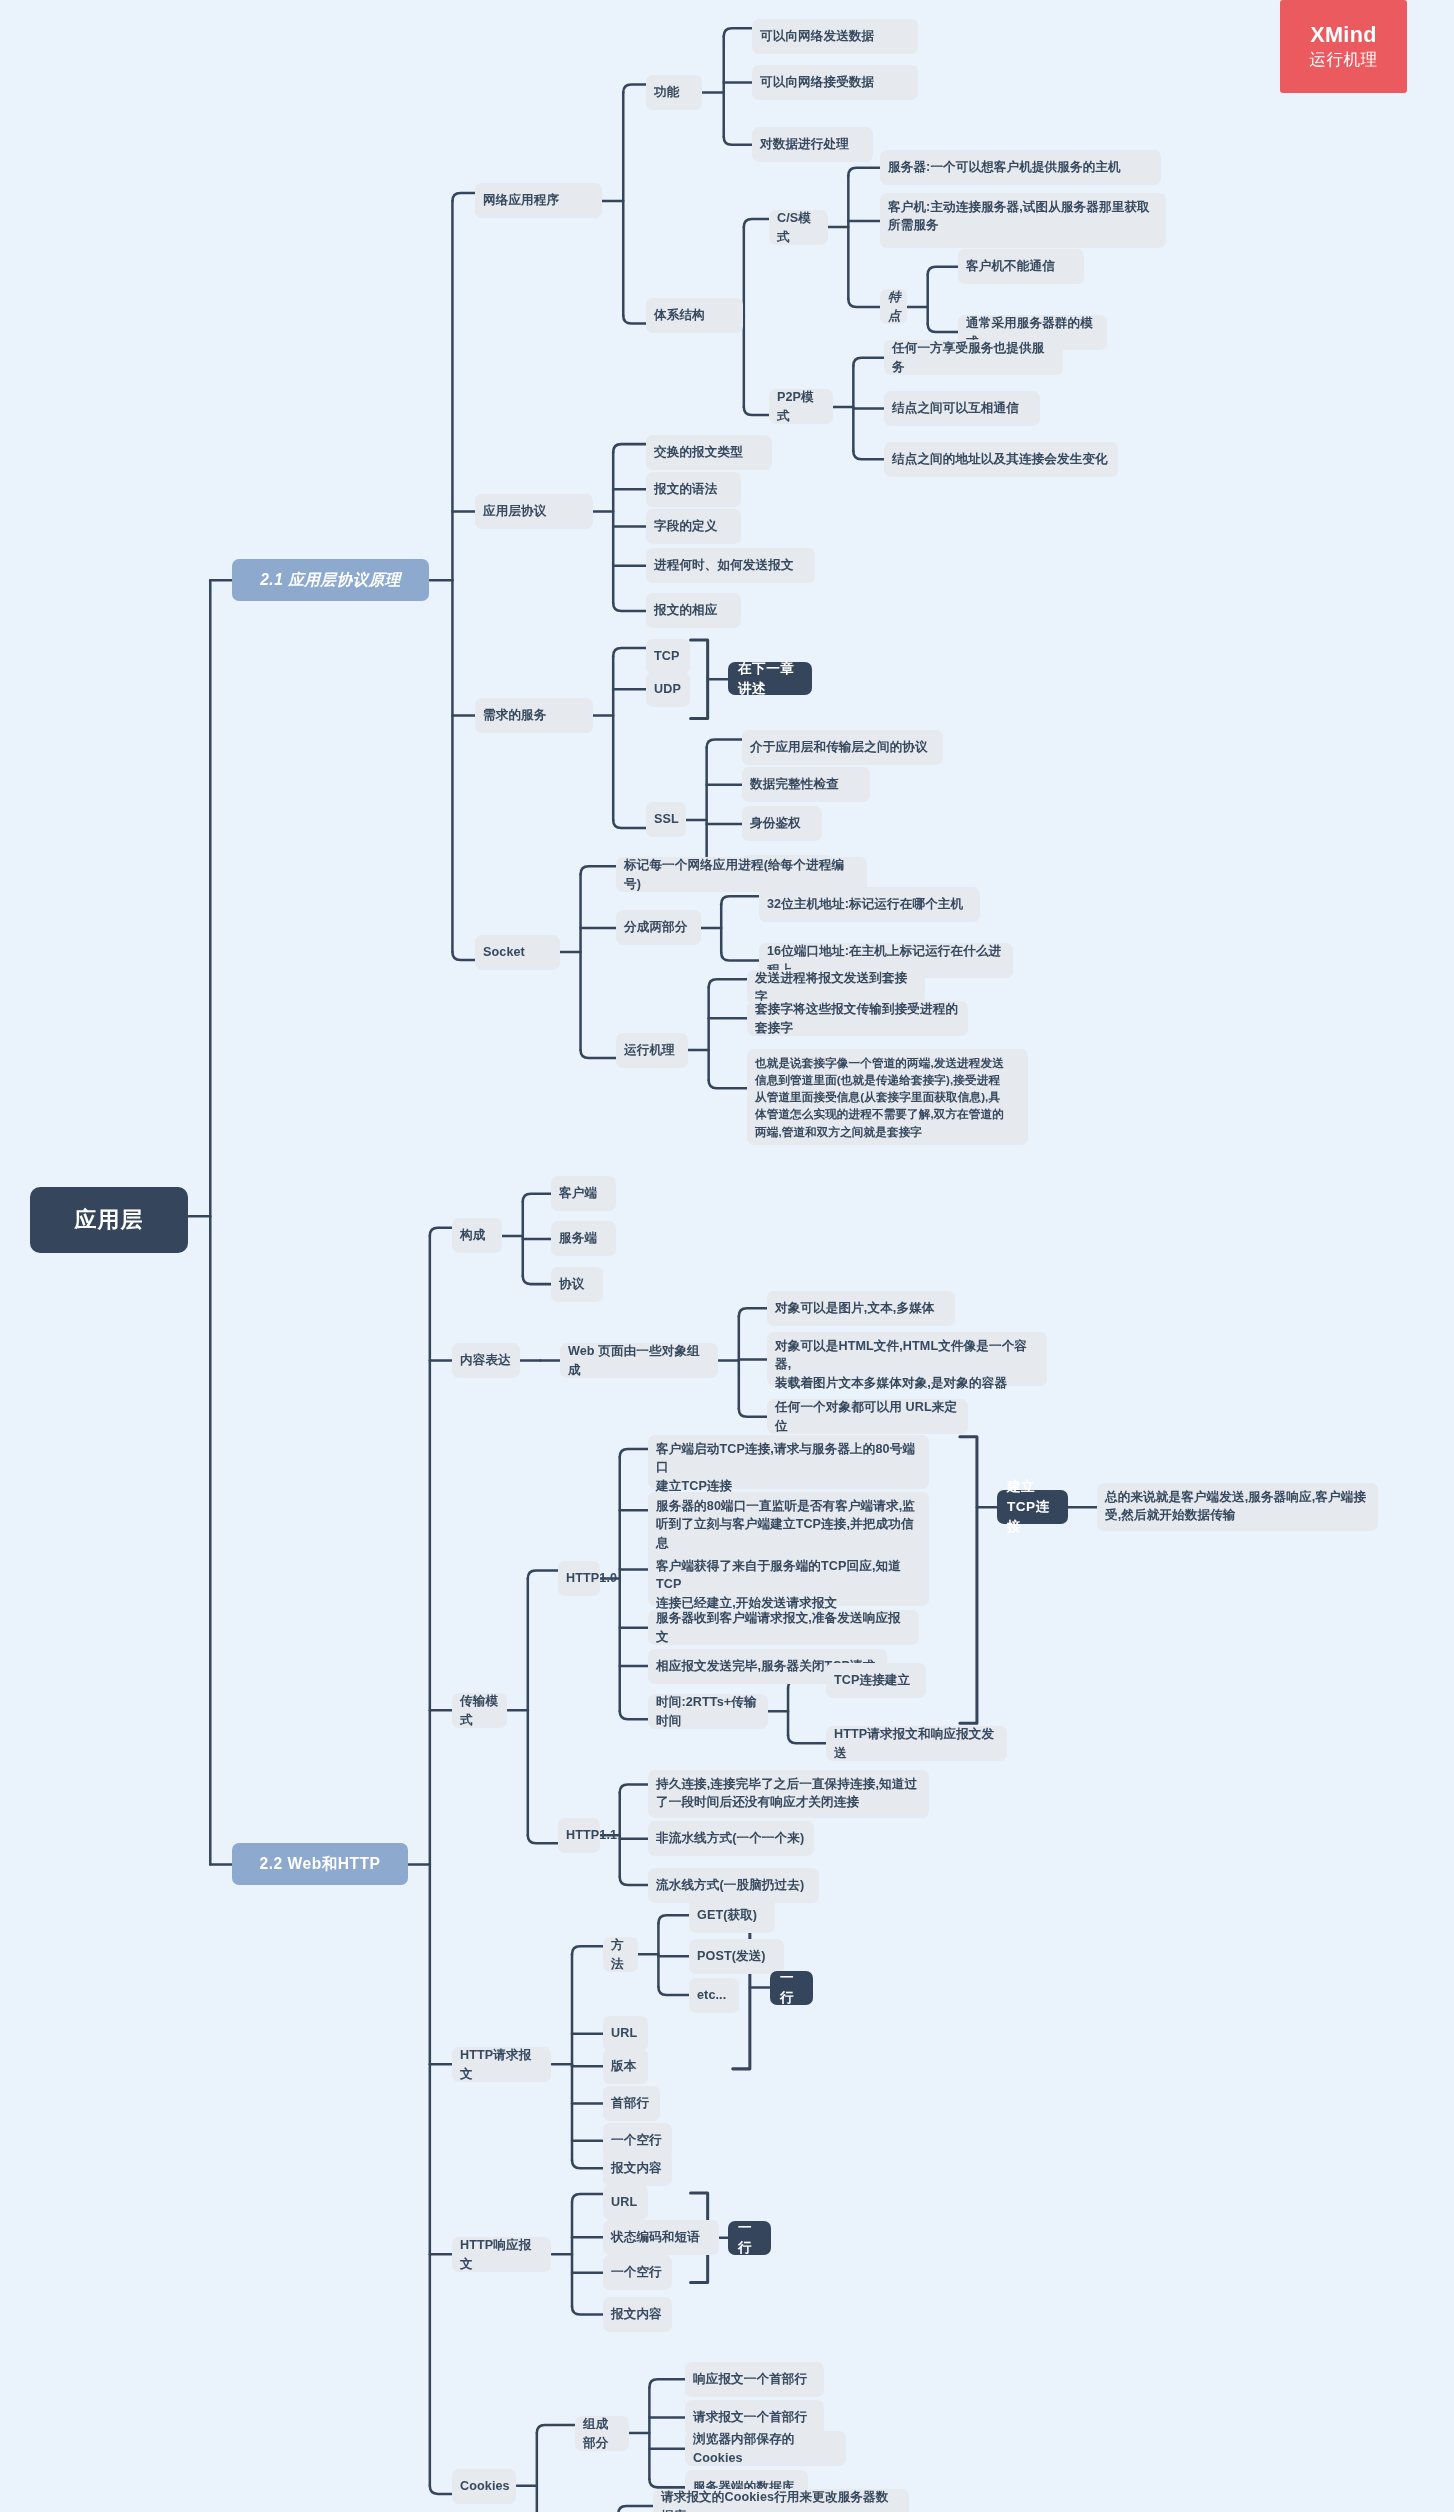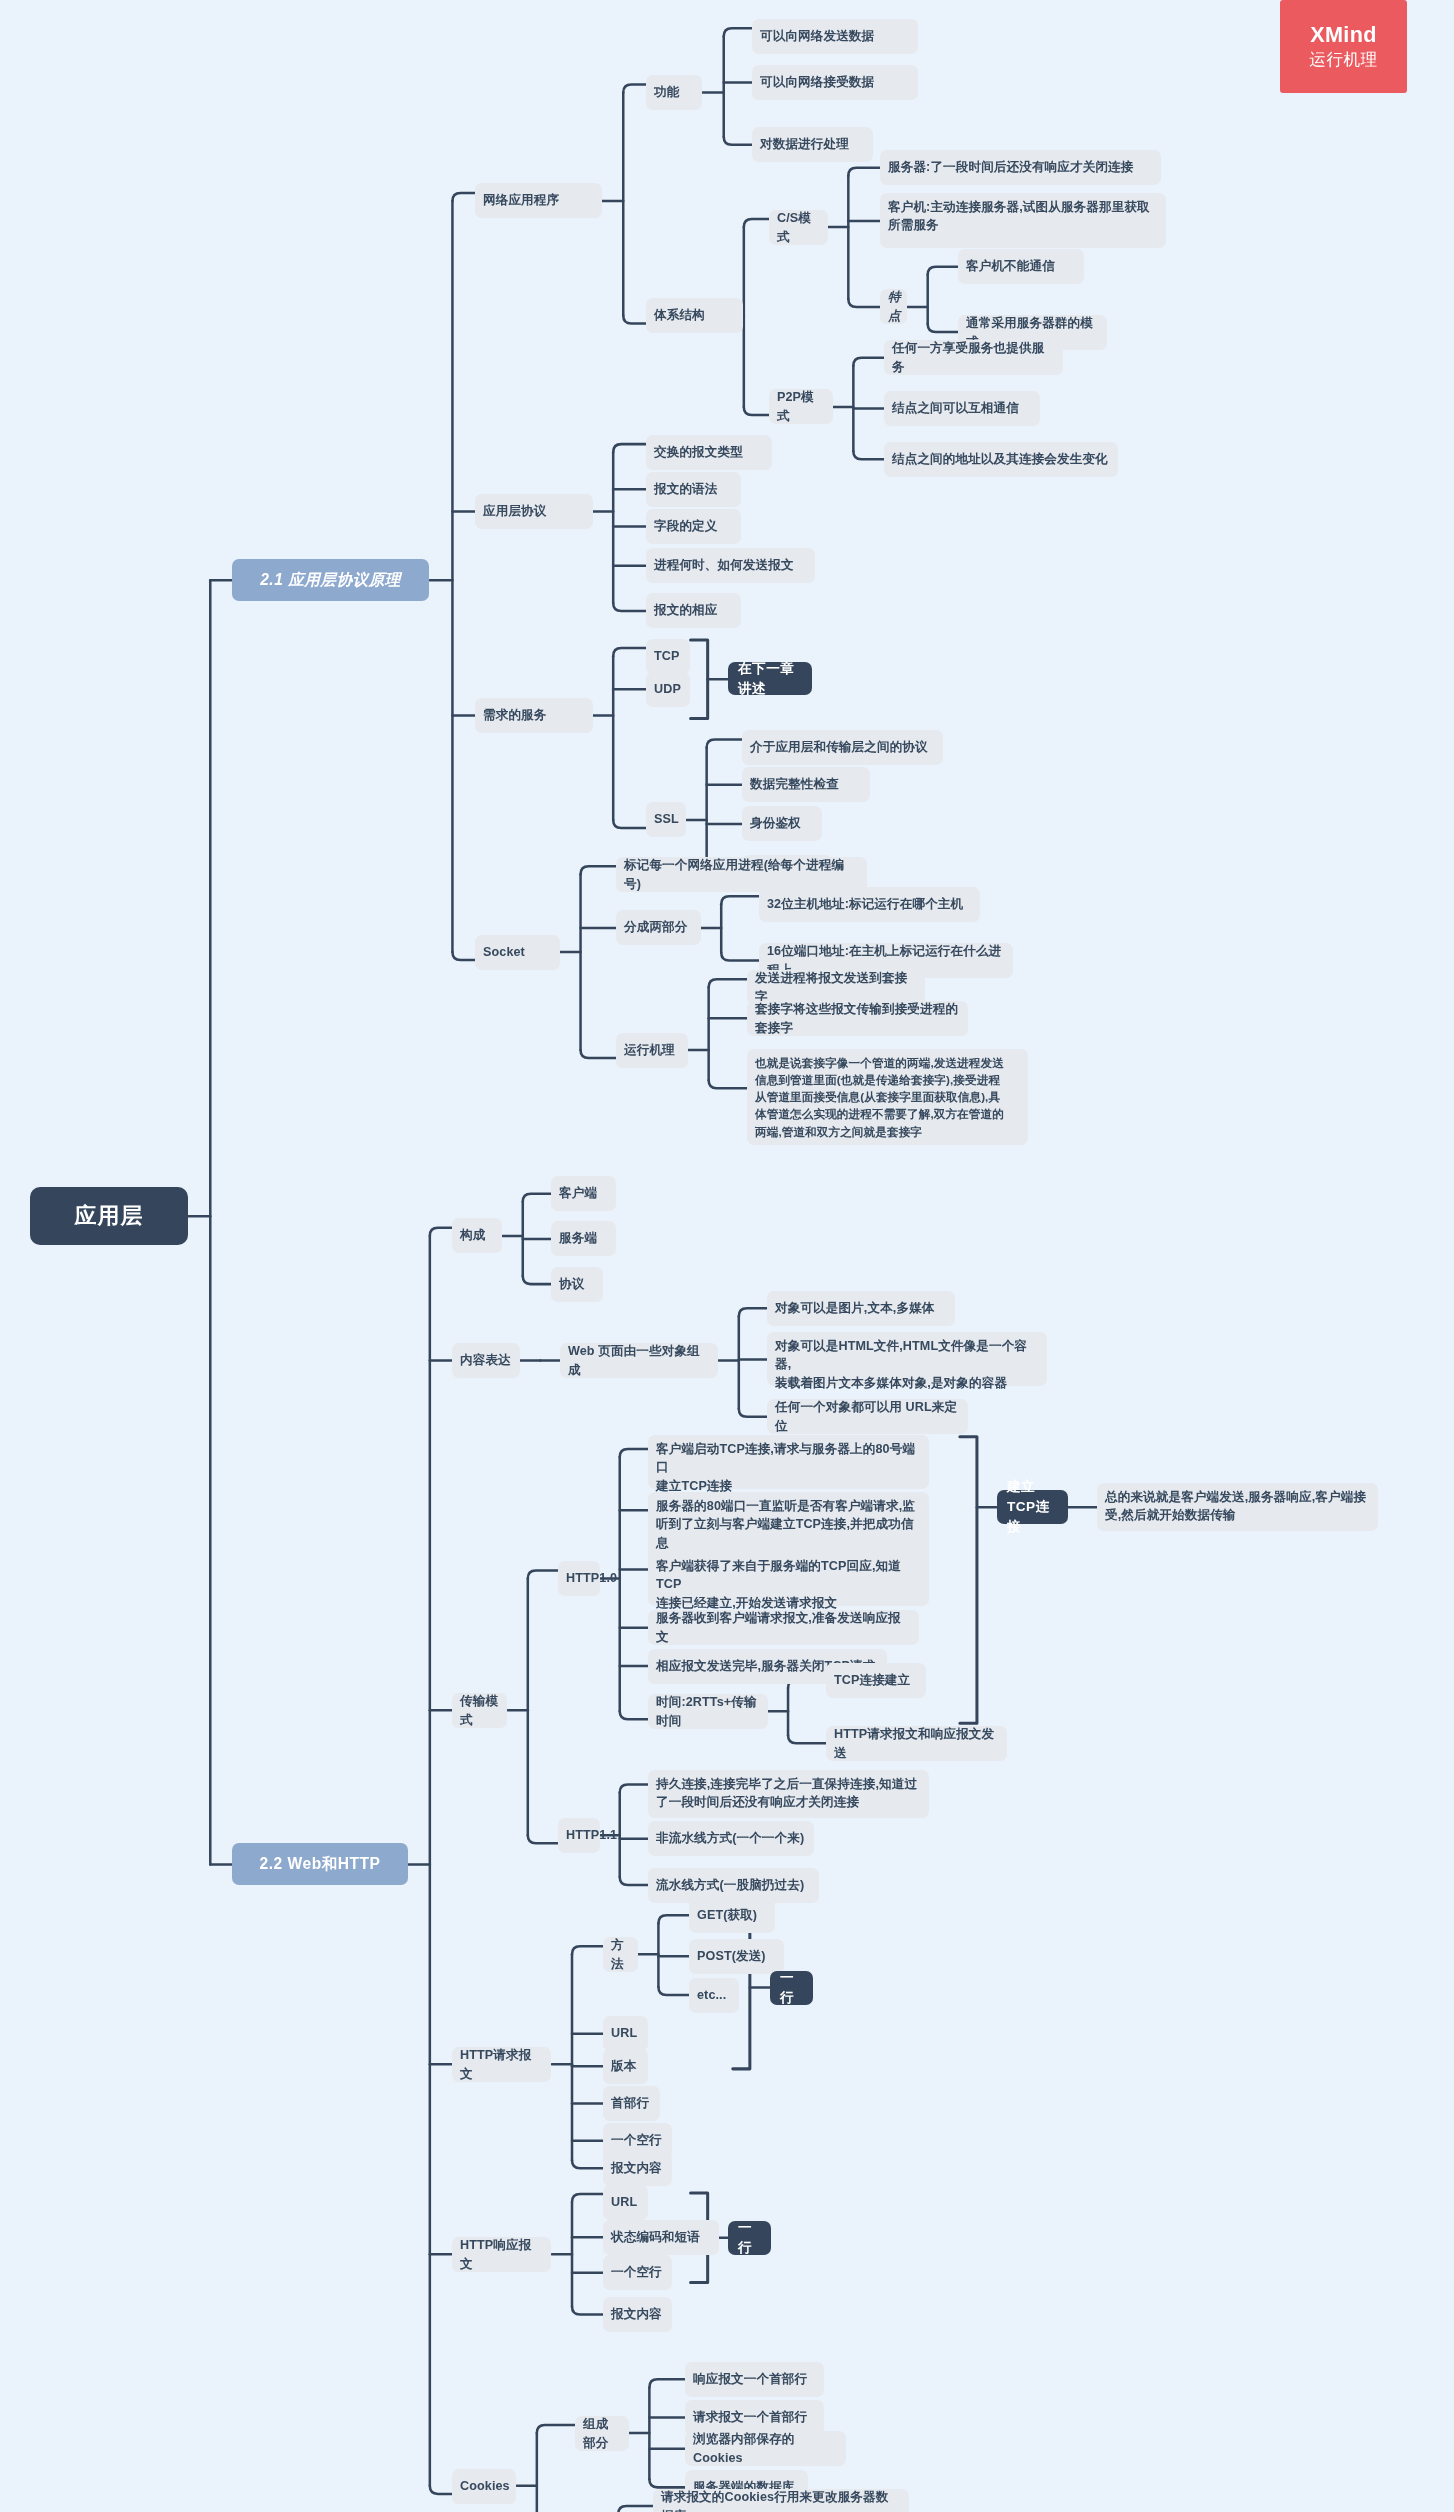--- a/index.html
+++ b/index.html
@@ -241,36 +241,36 @@
       <path d="M1292 4874 h72"></path>
       <path d="M1292 4935 q0 16 16 16 H1364"></path>
 
       <path d="M1190 5034 H1230"></path>
       <path d="M1230 5004 V5066"></path>
       <path d="M1230 5004 q0 -16 16 -16 H1300"></path>
       <path d="M1230 5066 q0 16 16 16 H1300"></path>
     </g>
   </svg>
 
-  <div class="node root" style="left:30px;top:1187px;width:158px;height:58px;justify-content:center;">应用层</div>
+  <div class="node root" style="left:30px;top:1187px;width:158px;height:66px;justify-content:center;">应用层</div>
 
   <div class="node branch" style="left:232px;top:559px;width:197px;height:42px;justify-content:center;font-style:italic;">2.1 应用层协议原理</div>
   <div class="node branch" style="left:232px;top:1843px;width:176px;height:42px;justify-content:center;">2.2 Web和HTTP</div>
 
   <div class="node" style="left:475px;top:183px;width:127px;height:35px;">网络应用程序</div>
 
   <div class="node" style="left:646px;top:75px;width:56px;height:35px;">功能</div>
   <div class="node" style="left:752px;top:18.6px;width:166px;height:35px;">可以向网络发送数据</div>
   <div class="node" style="left:752px;top:65px;width:166px;height:35px;">可以向网络接受数据</div>
   <div class="node" style="left:752px;top:127px;width:121px;height:35px;">对数据进行处理</div>
 
   <div class="node" style="left:646px;top:298px;width:97px;height:35px;">体系结构</div>
 
   <div class="node" style="left:769px;top:210px;width:59px;height:35px;">C/S模式</div>
-  <div class="node" style="left:880px;top:150px;width:281px;height:35px;">服务器:了一段时间后还没有响应才关闭连接</div>
+  <div class="node" style="left:880px;top:150px;width:281px;height:35px;">服务器:一个可以想客户机提供服务的主机</div>
   <div class="node" style="left:880px;top:193px;width:286px;height:55px;align-items:flex-start;">客户机:主动连接服务器,试图从服务器那里获取
 所需服务</div>
   <div class="node" style="left:880px;top:289px;width:27px;height:35px;font-style:italic;">特点</div>
   <div class="node" style="left:958px;top:249px;width:126px;height:35px;">客户机不能通信</div>
   <div class="node" style="left:958px;top:315px;width:149px;height:35px;">通常采用服务器群的模式</div>
 
   <div class="node" style="left:769px;top:389px;width:64px;height:35px;">P2P模式</div>
   <div class="node" style="left:884px;top:340px;width:179px;height:35px;">任何一方享受服务也提供服务</div>
   <div class="node" style="left:884px;top:391px;width:156px;height:35px;">结点之间可以互相通信</div>
   <div class="node" style="left:884px;top:442px;width:234px;height:35px;">结点之间的地址以及其连接会发生变化</div>

